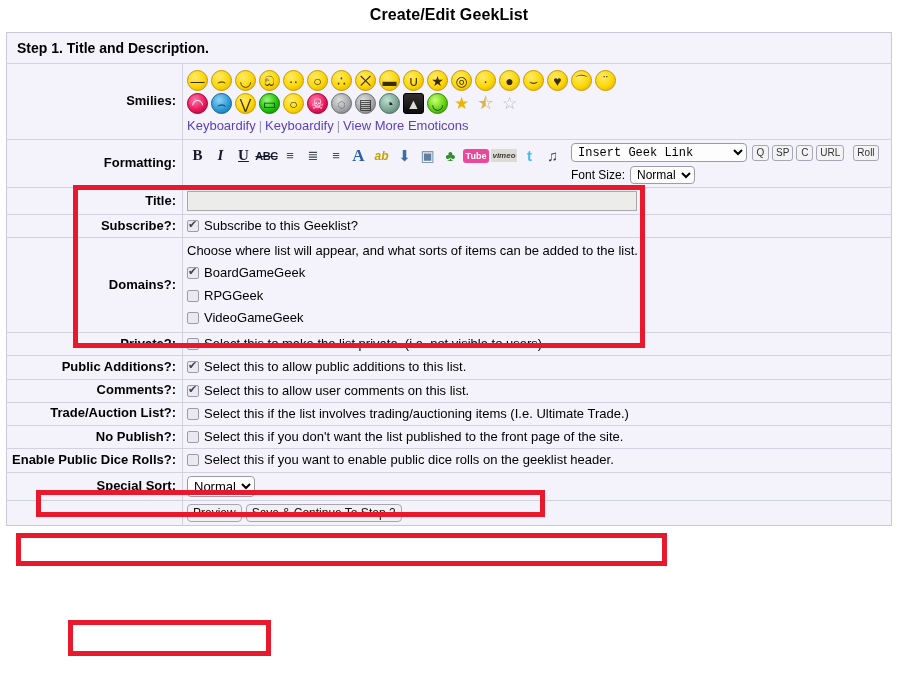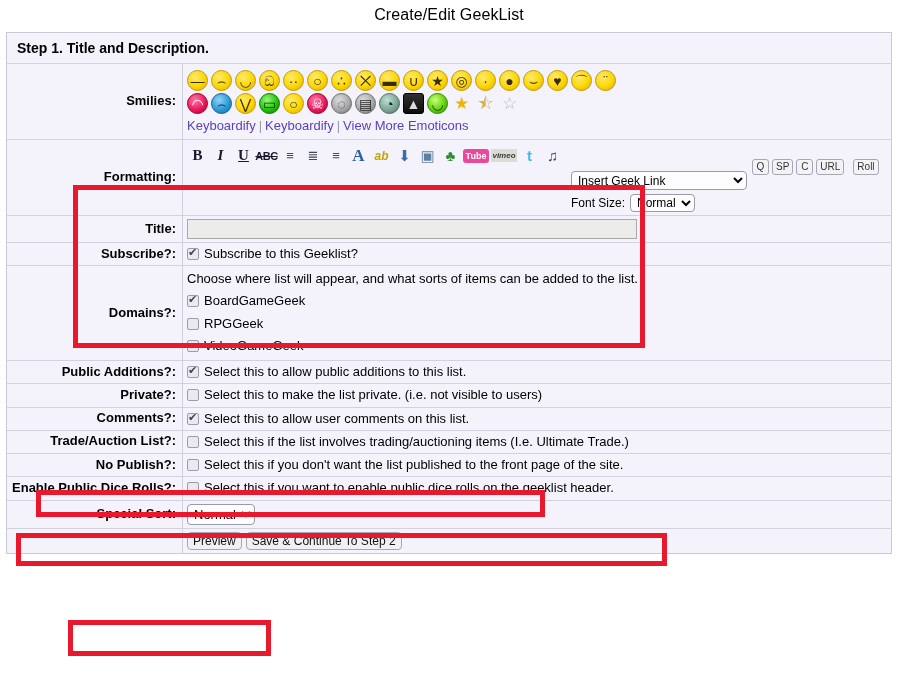--- a/index.html
+++ b/index.html
@@ -9,21 +9,21 @@
     overflow: hidden;
     font-family: "Liberation Sans", sans-serif;
     font-size: 13px;
     color: #000000;
   }
   #page { position: relative; width: 898px; height: 684px; }
 
   .page-title {
     text-align: center;
     font-size: 16px;
-    font-weight: normal;
+    font-weight: bold;
     padding: 6px 0 8px 0;
     letter-spacing: .1px;
   }
 
   table.form {
     width: 886px;
     margin: 0 6px;
     border-collapse: collapse;
     border: 1px solid #c9c9d6;
     background: #f4f3fb;
@@ -102,24 +102,23 @@
   .fi.tube   { background: #ec4899; color: #fff; font-size: 9px; width: 26px; height: 14px; border-radius: 3px; font-weight: bold;}
   .fi.vimeo  { background: #dcdcd4; color: #3a3a3a; font-size: 8px; width: 26px; height: 13px; font-style: italic; font-weight: bold;}
   .fi.twit   { color: #3fbdf0; font-weight: bold; font-size: 15px;}
   .fi.music  { color: #3a3a6a; font-size: 15px;}
   .fi.alignl, .fi.alignc, .fi.alignr { color:#3f4a5a; font-size: 13px; letter-spacing: -1px;}
 
   .fmt-right { padding-left: 8px; flex: 1 1 auto; }
   .fmt-right-top { display: flex; align-items: center; gap: 5px; }
   select.geeklink {
     width: 176px; height: 19px; font-size: 12px;
-    font-family: Liberation Sans, sans-serif;
+    font-family: Liberation Mono, monospace;
     border: 1px solid #9a9aa8; border-radius: 4px; background: #fdfdfd;
     padding: 0 2px;
-    margin-top: 28px;
   }
   .minibtn {
     display: inline-block;
     border: 1px solid #a6a6b4; border-radius: 3px;
     background: #f3f3f6; font-size: 10px; line-height: 12px;
     padding: 1px 3px; color: #333; min-width: 9px; text-align: center;
   }
   .fmt-right-bot { display: flex; align-items: center; gap: 5px; padding-top: 4px; font-size: 12px; }
   select.fontsize {
     height: 18px; font-size: 12px; border: 1px solid #9a9aa8; border-radius: 4px;
@@ -270,35 +269,35 @@
               </div>
               <div class="cbline domain-item">
                 <span class="cb"></span>
                 <span>VideoGameGeek</span>
               </div>
             </div>
       </td>
     </tr>
 
     <tr>
+      <td class="lab">Private?:</td>
+      <td class="val">
+        <div class="cbline">
+          <span class="cb"></span>
+          <span>Select this to make the list private. (i.e. not visible to users)</span>
+        </div>
+      </td>
+    </tr>
+
+    <tr>
       <td class="lab">Public Additions?:</td>
       <td class="val">
         <div class="cbline">
           <span class="cb checked"></span>
           <span>Select this to allow public additions to this list.</span>
-        </div>
-      </td>
-    </tr>
-
-    <tr>
-      <td class="lab">Private?:</td>
-      <td class="val">
-        <div class="cbline">
-          <span class="cb"></span>
-          <span>Select this to make the list private. (i.e. not visible to users)</span>
         </div>
       </td>
     </tr>
 
     <tr>
       <td class="lab">Comments?:</td>
       <td class="val">
         <div class="cbline">
           <span class="cb checked"></span>
           <span>Select this to allow user comments on this list.</span>

